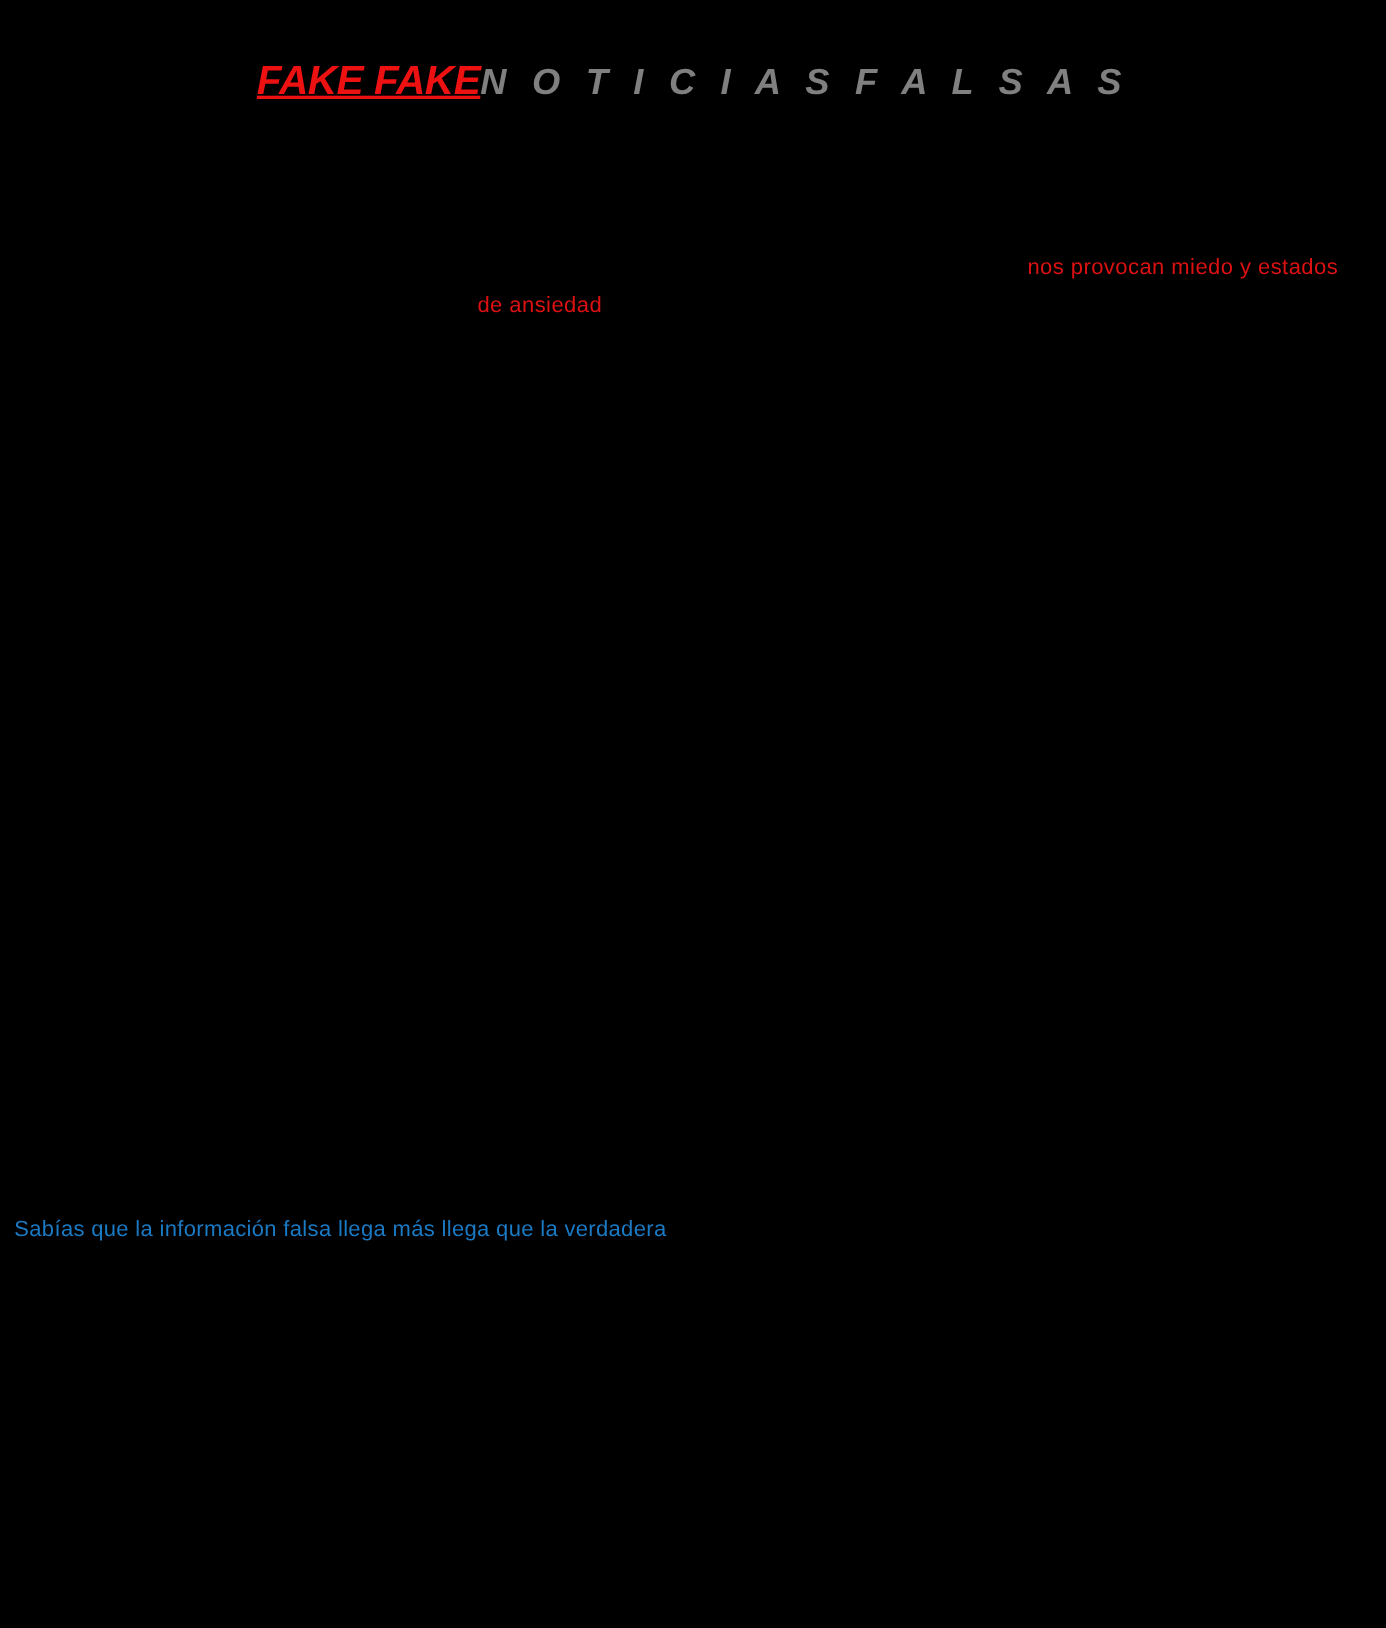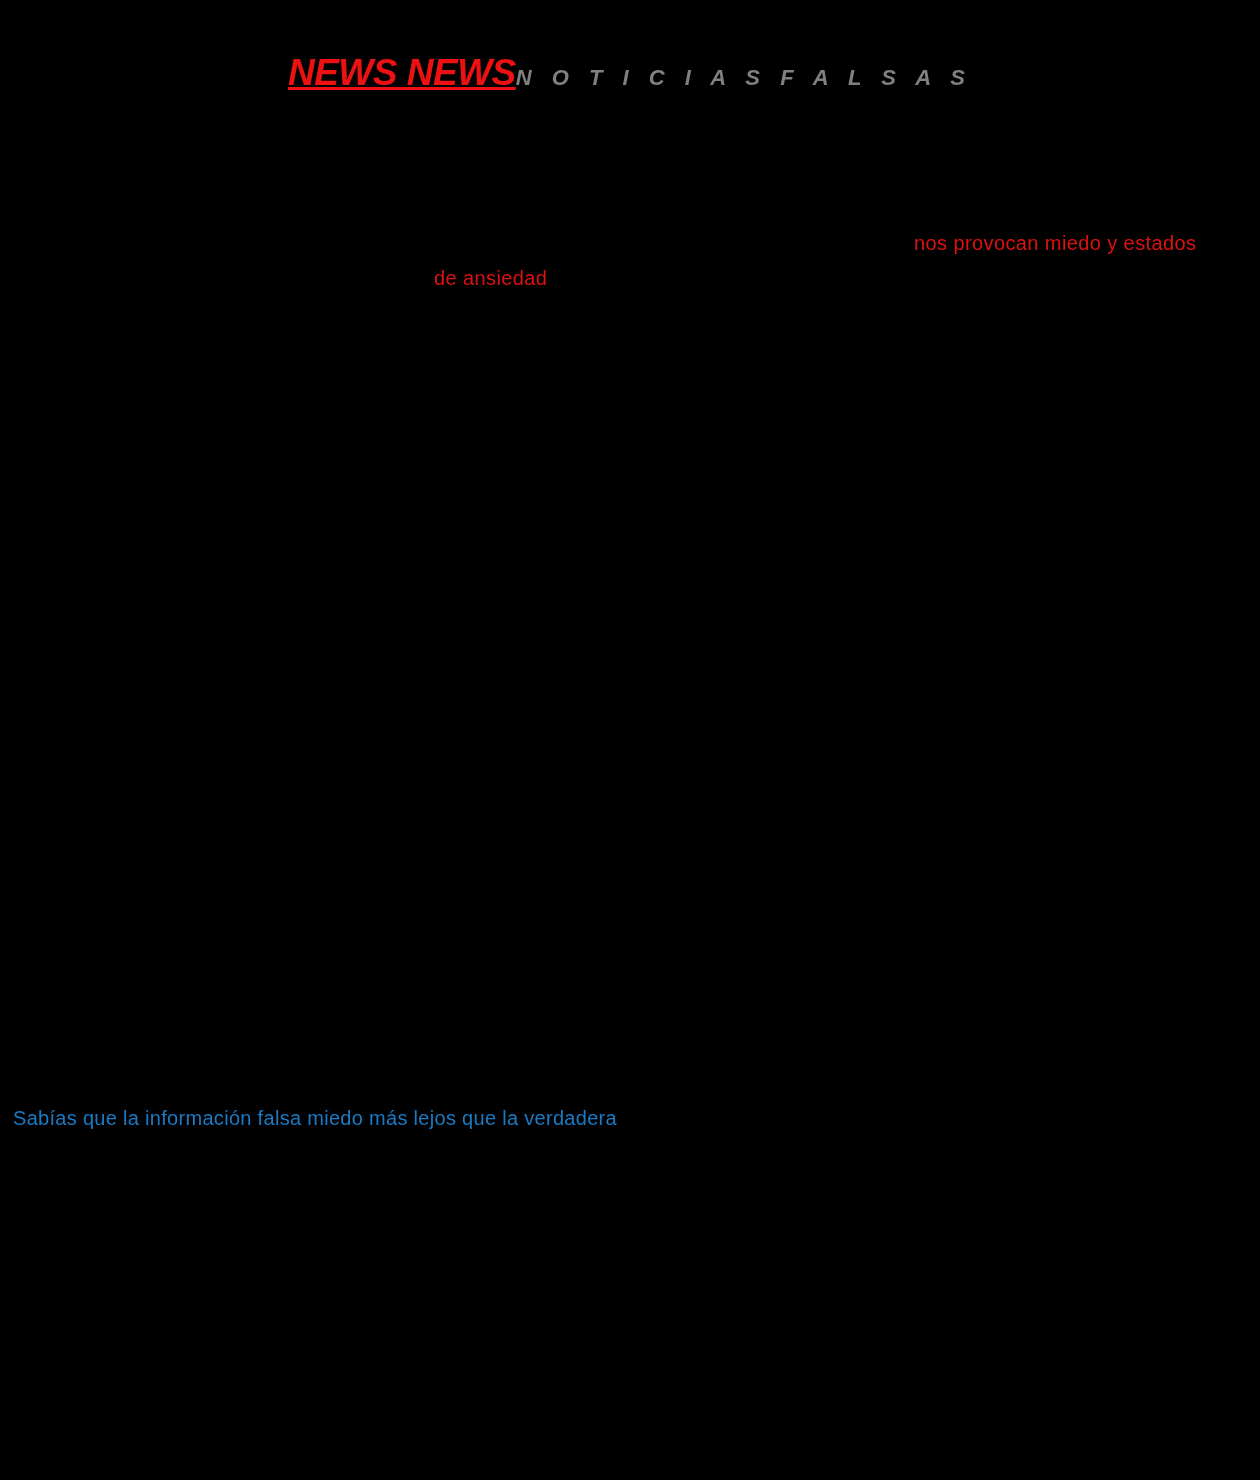--- a/index.html
+++ b/index.html
@@ -33,40 +33,40 @@
     font-size: 37px;
     font-weight: bold;
     font-style: italic;
     color: #ee1111;
     text-decoration: underline;
     letter-spacing: -0.5px;
     vertical-align: baseline;
   }
   .title-noticias {
     font-family: "Liberation Sans", sans-serif;
-    font-size: 22px;
+    font-size: 33px;
     font-weight: bold;
     font-style: italic;
     color: #808080;
     letter-spacing: 7px;
     margin-left: 0;
     vertical-align: baseline;
     text-align: center;
   }
   
   .phrase-red {
     position: absolute;
     color: #dd1111;
     font-family: "Liberation Sans", sans-serif;
     font-size: 20px;
     letter-spacing: 0.4px;
     white-space: nowrap;
   }
   .phrase-1 {
-    left: 914px;
+    left: 934px;
     top: 232px;
     text-align: center;
   }
   .phrase-2 {
     left: 399px;
     top: 267px;
     margin-left: 35px;
   }
   
   .phrase-blue {
@@ -79,22 +79,22 @@
     letter-spacing: 0.3px;
     white-space: nowrap;
   }
 </style>
 </head>
 <body>
 
 <div class="page">
 
   <div class="title-block">
-    <span class="title-fake">NEWS NEWS</span><span class="title-noticias">N O T I C I A S   F A L S A S</span>
+    <span class="title-fake">FAKE FAKE</span><span class="title-noticias">N O T I C I A S   F A L S A S</span>
   </div>
 
   <div class="phrase-red phrase-1">nos provocan miedo y estados</div>
 
   <div class="phrase-red phrase-2">de ansiedad</div>
 
-  <div class="phrase-blue">Sabías que la información falsa miedo más lejos que la verdadera</div>
+  <div class="phrase-blue">Sabías que la información falsa llega más llega que la verdadera</div>
 
 </div>
 
 </body></html>

